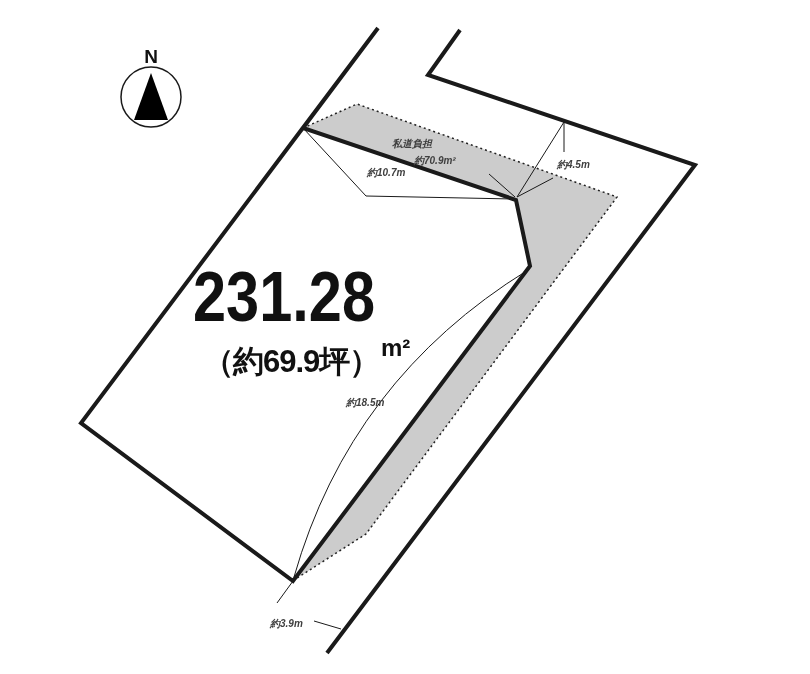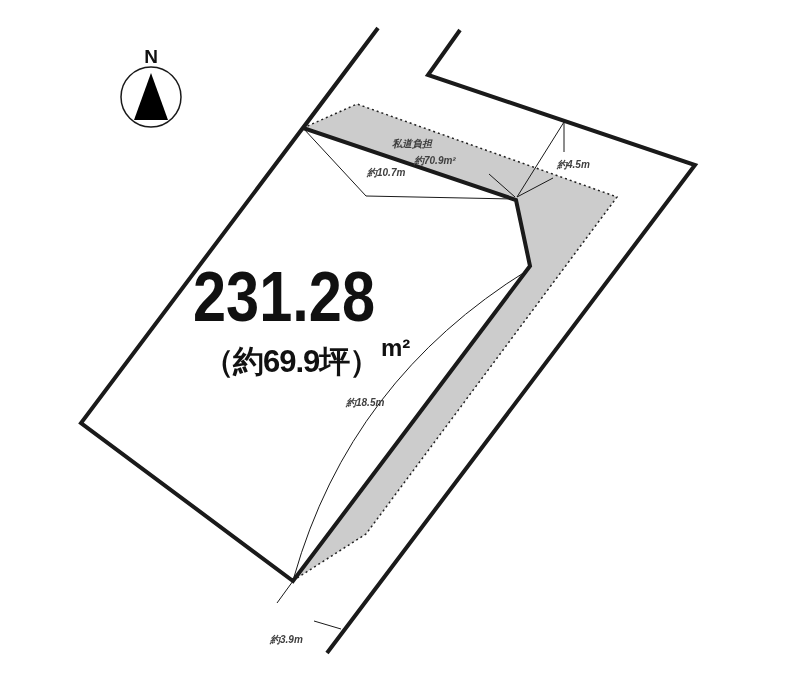--- a/index.html
+++ b/index.html
@@ -145,15 +145,15 @@
 
   <div class="area-block">
     <span class="area-value">231.28</span>
     <span class="area-unit">m²</span>
   </div>
 
   <div class="area-tsubo">（約69.9坪）</div>
 
   <div class="lbl" style="left:346px; top:397px;text-align:center;">約18.5m</div>
 
-  <div class="lbl" style="left:270px; top:634px;">約3.9m</div>
+  <div class="lbl" style="left:270px; top:618px;">約3.9m</div>
 
 </div>
 
 </body></html>

